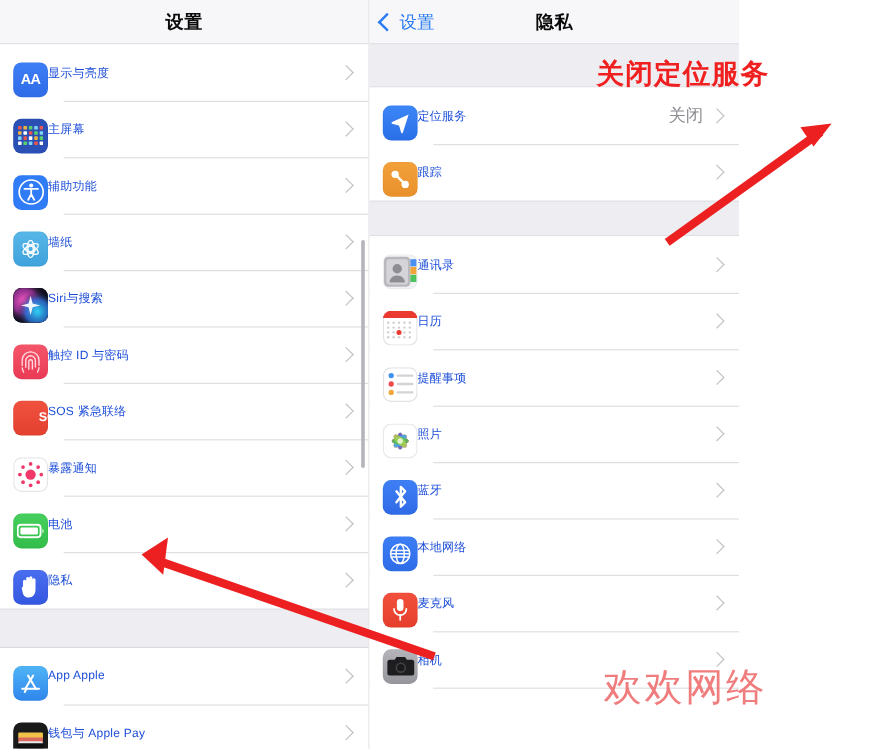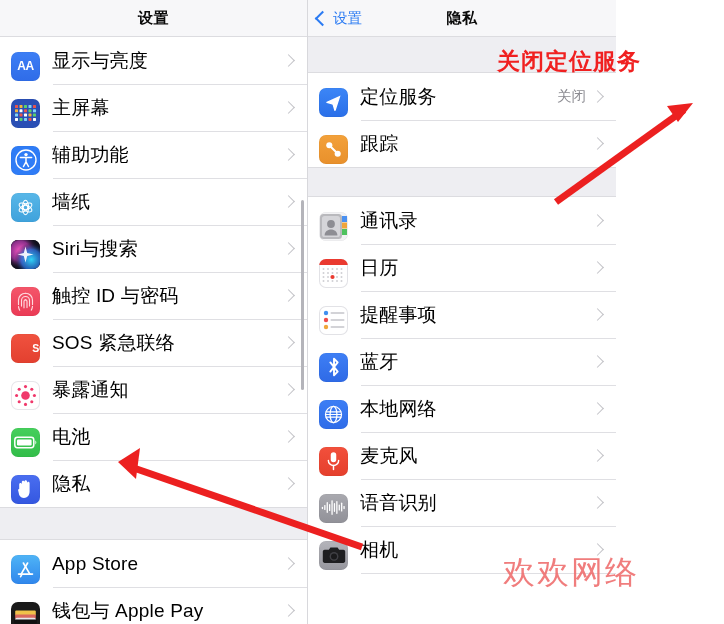--- a/index.html
+++ b/index.html
@@ -92,23 +92,22 @@
     content: "";
     position: absolute;
     left: 53px;
     right: 0;
     top: 0;
     height: 1px;
     background: #dfdfe3;
   }
   .row-label {
     flex: 1;
-    font-size: 19px;
-    color: #000000;
-    margin-left: 12px;
+    font-size: 10px;
+    color: #1d4ed8;
     letter-spacing: 0.2px;
     white-space: nowrap;
   }
   .row-value {
     font-size: 14.5px;
     color: #8c8c92;
     margin-right: 7px;
   }
   .chev {
     width: 8px;
@@ -355,21 +354,21 @@
 
       <div class="row">
         <div class="icon" style="background:linear-gradient(180deg,#4fb4f6,#2f86ec);">
           <svg width="21" height="21" viewBox="0 0 24 24">
             <path d="M4 17.2h16" stroke="#fff" stroke-width="1.9" stroke-linecap="round"></path>
             <path d="M9.6 4.6 17 17.2" stroke="#fff" stroke-width="1.9" stroke-linecap="round" fill="none"></path>
             <path d="M14.4 4.6 7 17.2" stroke="#fff" stroke-width="1.9" stroke-linecap="round" fill="none"></path>
             <path d="M6.4 20.2 7.9 17.6" stroke="#fff" stroke-width="1.9" stroke-linecap="round" fill="none"></path>
           </svg>
         </div>
-        <div class="row-label">App Store</div>
+        <div class="row-label">App Apple</div>
         <div class="chev"></div>
       </div>
 
       <div class="row">
         <div class="icon" style="background:#1a1a1a;">
           <svg width="25" height="19" viewBox="0 0 25 19">
             <rect x="2.2" y="3.4" width="20.6" height="5" rx="1" fill="#f0c24a"></rect>
             <rect x="2.2" y="7.6" width="20.6" height="4.4" rx="1" fill="#d9685f"></rect>
             <rect x="2.2" y="10.8" width="20.6" height="5.2" rx="1.6" fill="#e9e9ec"></rect>
             <rect x="1" y="12.4" width="23" height="4.4" rx="1.4" fill="#111"></rect>
@@ -483,20 +482,39 @@
             <circle cx="5" cy="18" r="2.2" fill="#f0a63a"></circle>
             <rect x="9.5" y="3" width="14" height="2" rx="1" fill="#d3d3d7"></rect>
             <rect x="9.5" y="10" width="14" height="2" rx="1" fill="#d3d3d7"></rect>
             <rect x="9.5" y="17" width="14" height="2" rx="1" fill="#d3d3d7"></rect>
           </svg>
         </div>
         <div class="row-label">提醒事项</div>
         <div class="chev"></div>
       </div>
 
+      <div class="row">
+        <div class="icon" style="background:#ffffff;box-shadow:inset 0 0 0 1px #e8e8ec;">
+          <svg width="25" height="25" viewBox="0 0 26 26">
+            <g transform="translate(13,13)">
+              <ellipse rx="3.1" ry="7.4" fill="#f2c23c" transform="rotate(0)"></ellipse>
+              <ellipse rx="3.1" ry="7.4" fill="#ef8a33" transform="rotate(45)"></ellipse>
+              <ellipse rx="3.1" ry="7.4" fill="#e8484f" transform="rotate(90)"></ellipse>
+              <ellipse rx="3.1" ry="7.4" fill="#c44bc4" transform="rotate(135)"></ellipse>
+              <ellipse rx="3.1" ry="7.4" fill="#5a5ae0" transform="rotate(180)" opacity="0.85"></ellipse>
+              <ellipse rx="3.1" ry="7.4" fill="#3fa9ef" transform="rotate(225)" opacity="0.85"></ellipse>
+              <ellipse rx="3.1" ry="7.4" fill="#4ec25e" transform="rotate(270)" opacity="0.85"></ellipse>
+              <ellipse rx="3.1" ry="7.4" fill="#a8d64a" transform="rotate(315)" opacity="0.85"></ellipse>
+              <circle r="2.3" fill="#fdfdfd" opacity="0.75"></circle>
+            </g>
+          </svg>
+        </div>
+        <div class="row-label">照片</div>
+        <div class="chev"></div>
+      </div>
 
       <div class="row">
         <div class="icon" style="background:linear-gradient(180deg,#3e7ff5,#2f6ae6);">
           <svg width="16" height="22" viewBox="0 0 16 24">
             <path d="M4 7 12 17 8 21V3l4 4L4 17" fill="none" stroke="#fff" stroke-width="2.1" stroke-linecap="round" stroke-linejoin="round"></path>
           </svg>
         </div>
         <div class="row-label">蓝牙</div>
         <div class="chev"></div>
       </div>
@@ -520,40 +538,20 @@
           <svg width="17" height="22" viewBox="0 0 18 24">
             <rect x="6" y="2.4" width="6" height="11" rx="3" fill="#fff"></rect>
             <path d="M3.4 11.4c0 3.1 2.5 5.6 5.6 5.6s5.6-2.5 5.6-5.6" fill="none" stroke="#fff" stroke-width="1.6" stroke-linecap="round"></path>
             <path d="M9 17v4.3" stroke="#fff" stroke-width="1.6" stroke-linecap="round"></path>
           </svg>
         </div>
         <div class="row-label">麦克风</div>
         <div class="chev"></div>
       </div>
 
-      <div class="row">
-        <div class="icon" style="background:linear-gradient(180deg,#a9a9af,#919198);">
-          <svg width="25" height="18" viewBox="0 0 26 18">
-            <g stroke="#fff" stroke-width="1.35" stroke-linecap="round">
-              <path d="M1.5 8.5v1"></path>
-                <path d="M4 6.5v4"></path>
-                <path d="M6.5 3.5v10"></path>
-              <path d="M9 5.5v6"></path>
-                <path d="M11.5 1.5v14"></path>
-                <path d="M14 4.5v8"></path>
-              <path d="M16.5 2.5v12"></path>
-                <path d="M19 6v5"></path>
-                <path d="M21.5 4v8"></path>
-              <path d="M24 7.5v2"></path>
-            </g>
-          </svg>
-        </div>
-        <div class="row-label">语音识别</div>
-        <div class="chev"></div>
-      </div>
 
       <div class="row">
         <div class="icon" style="background:linear-gradient(180deg,#b4b4ba,#96969d);">
           <svg width="24" height="19" viewBox="0 0 24 19">
             <path d="M8.4 1.4h7.2l1.5 2.3h4.2c1.1 0 1.9.8 1.9 1.9v9.4c0 1.1-.8 1.9-1.9 1.9H2.7c-1.1 0-1.9-.8-1.9-1.9V5.6c0-1.1.8-1.9 1.9-1.9h4.2z" fill="#1e1e20"></path>
             <circle cx="12" cy="10.4" r="4.4" fill="#404045"></circle>
             <circle cx="12" cy="10.4" r="3" fill="#1a1a1c"></circle>
           </svg>
         </div>
         <div class="row-label">相机</div>

